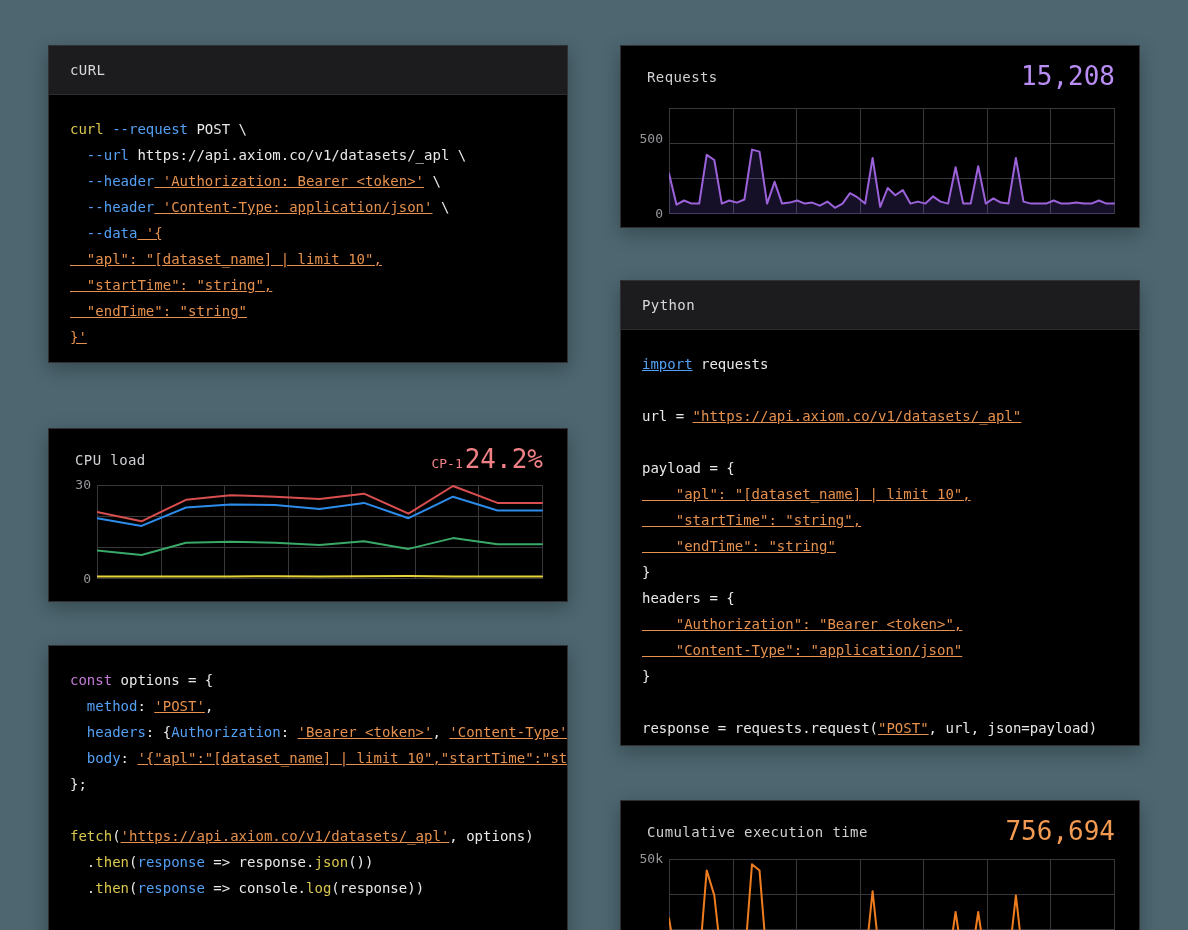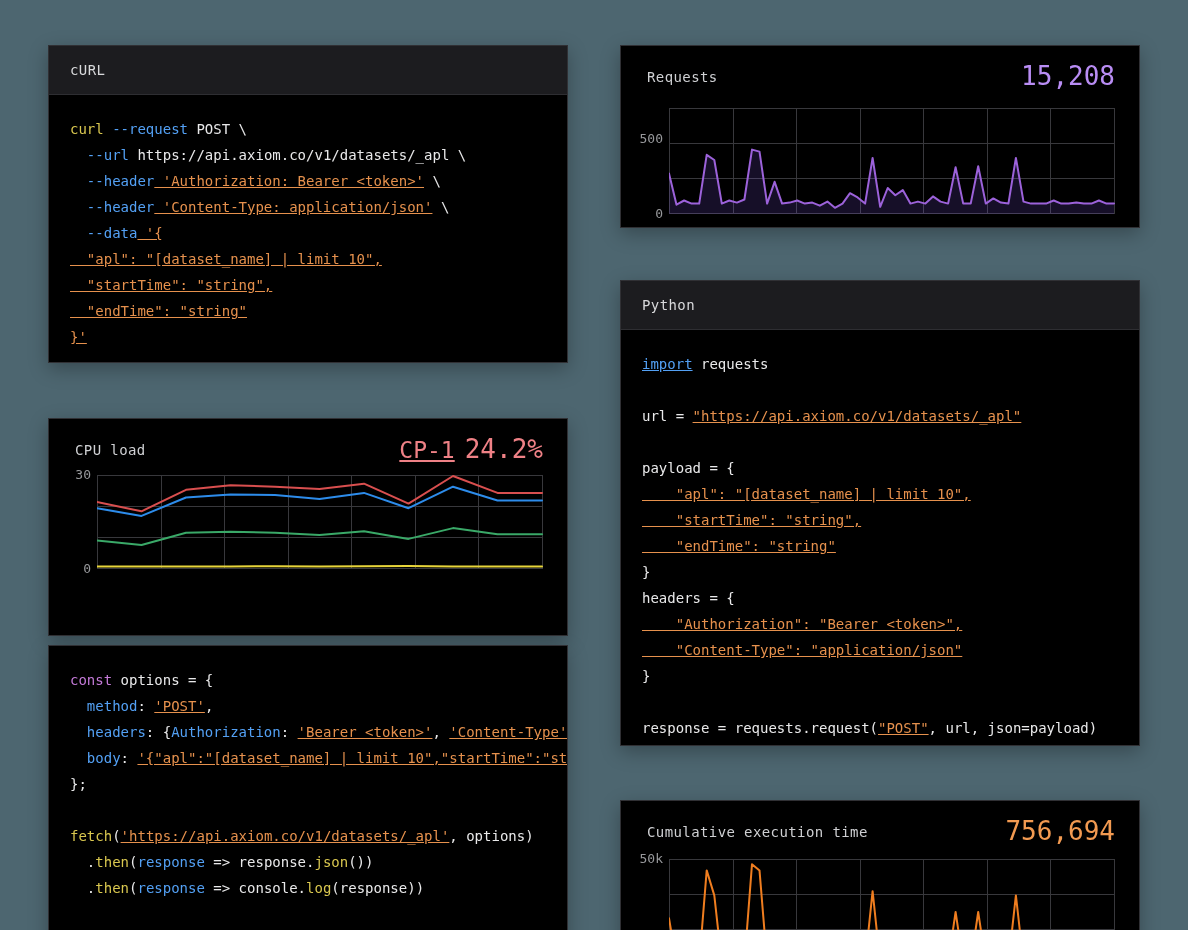--- a/index.html
+++ b/index.html
@@ -46,38 +46,38 @@
 
   
   .chart-head{
     display:flex;justify-content:space-between;align-items:flex-start;
     padding:13px 24px 0 26px;
   }
   .chart-title{
     color:#cfd0d3;font-size:14px;letter-spacing:.4px;margin-top:10px;
   }
   .chart-value{font-size:26px;line-height:34px;white-space:nowrap;}
-  .value-prefix{font-size:23px;margin-right:10px;text-decoration:underline;}
+  .value-prefix{font-size:13px;margin-right:2px;}
   .ytick{
     position:absolute;left:0;width:42px;text-align:right;
     color:#97989b;font-size:13px;line-height:14px;
   }
   .plot{position:absolute;left:48px;right:24px;}
   .panel-requests .plot{top:62px;height:106px;}
   .panel-requests .ytick.t{top:55px;margin-top:31px;} .panel-requests .ytick.b{top:161px;}
   .panel-cpu .plot{top:56px;height:94px;}
   .panel-cpu .ytick.t{top:49px;} .panel-cpu .ytick.b{top:143px;}
   .panel-cumulative .plot{top:58px;height:106px;}
   .panel-cumulative .ytick.t{top:51px;}
 
   
   .panel-curl{left:48px;top:45px;width:520px;height:318px;}
   .panel-requests{left:620px;top:45px;width:520px;height:183px;}
   .panel-python{left:620px;top:280px;width:520px;height:466px;}
-  .panel-cpu{left:48px;top:418px;width:520px;height:218px;}
+  .panel-cpu{left:48px;top:428px;width:520px;height:174px;}
   .panel-js{left:48px;top:645px;width:520px;height:322px;}
   .panel-cumulative{left:620px;top:800px;width:520px;height:183px;}
   svg{display:block;}
 </style>
 </head>
 <body>
 
 <section class="panel panel-curl">
   <div class="code-header">
     <span>cURL</span>

